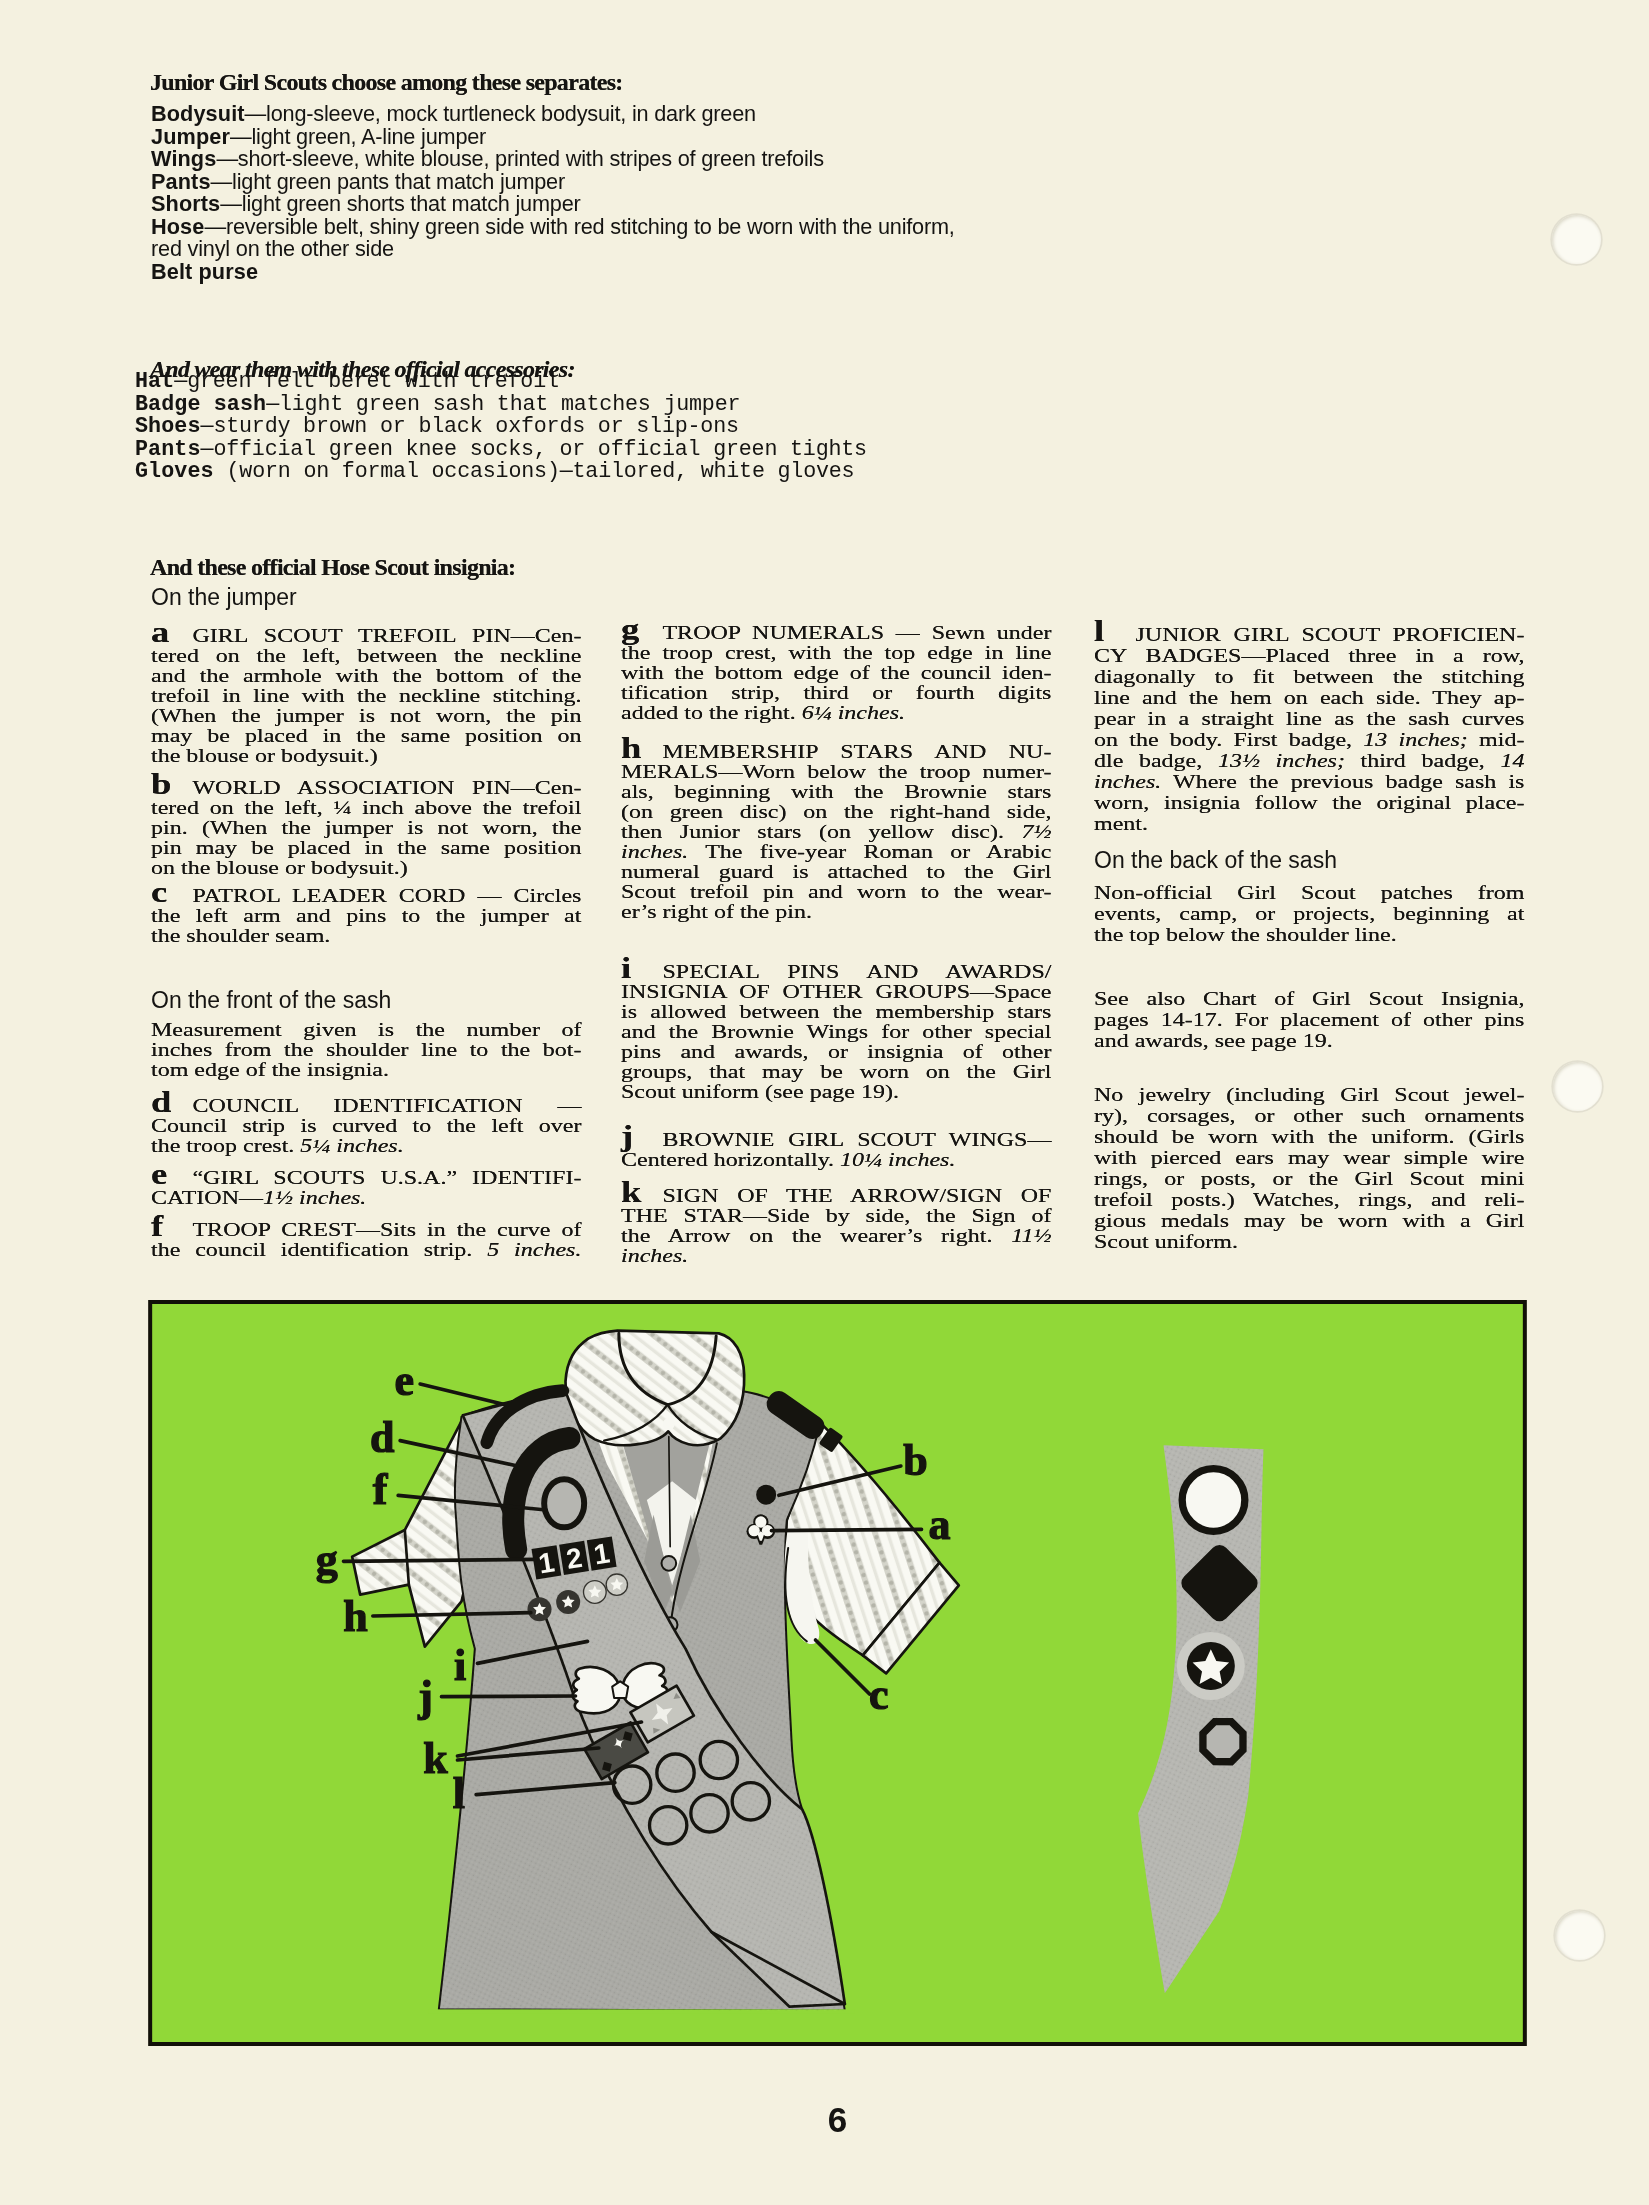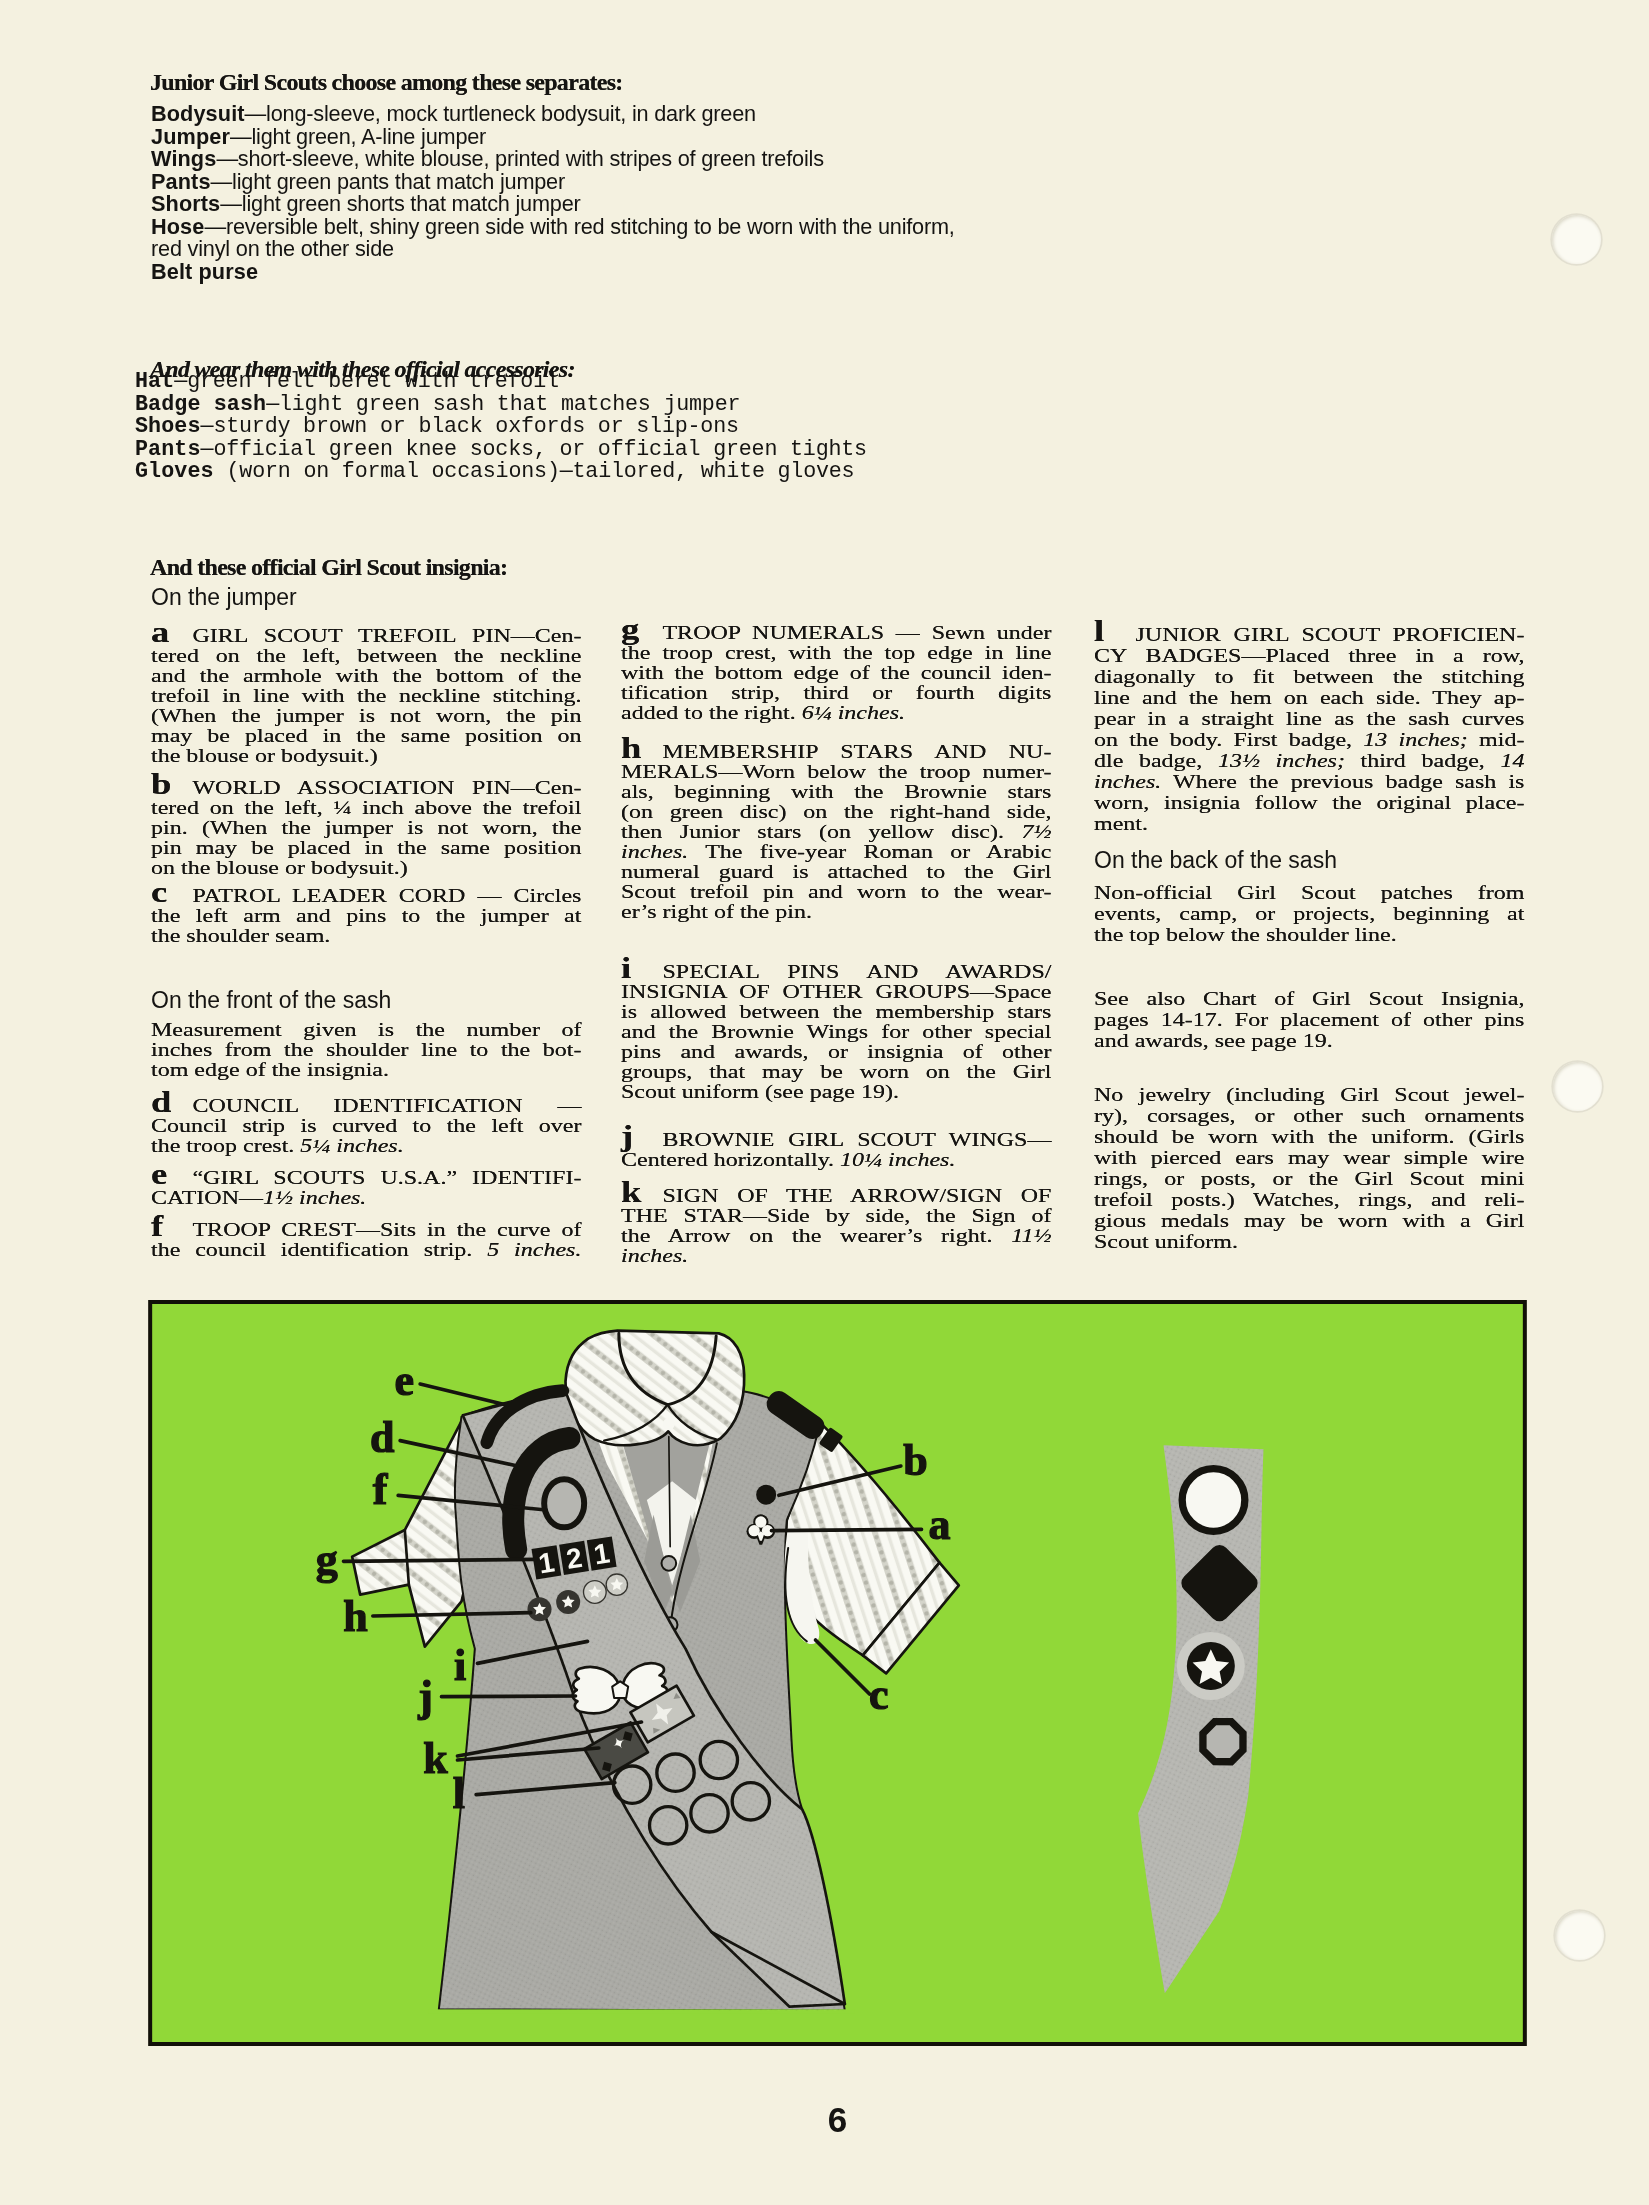--- a/index.html
+++ b/index.html
@@ -38,21 +38,21 @@
 <div class="abs h1" style="left:150px;top:355px;font-style:italic;">And wear them with these official accessories:</div>
 
 <div class="abs list" style="left:135px;top:371px;font-family:Liberation Mono, monospace;">
 <div><b>Hat</b>—green felt beret with trefoil</div>
 <div><b>Badge sash</b>—light green sash that matches jumper</div>
 <div><b>Shoes</b>—sturdy brown or black oxfords or slip-ons</div>
 <div><b>Pants</b>—official green knee socks, or official green tights</div>
 <div><b>Gloves</b> (worn on formal occasions)—tailored, white gloves</div>
 </div>
 
-<div class="abs h1" style="left:150px;top:553px;">And these official Girl Scout insignia:</div>
+<div class="abs h1" style="left:150px;top:553px;">And these official Hose Scout insignia:</div>
 <div class="abs sub" style="left:151px;top:587px;">On the jumper</div>
 <div class="abs sub" style="left:151px;top:990px;">On the front of the sash</div>
 <div class="abs sub" style="left:1094px;top:850px;">On the back of the sash</div>
 
 <div class="col c12" style="left:151px;top:0px;">
 <div class="abs" style="left:0;top:622px;width:353px;">
   <div class="jl"><span class="dl">a</span>GIRL SCOUT TREFOIL PIN—Cen-</div>
   <div class="jl">tered on the left, between the neckline</div>
   <div class="jl">and the armhole with the bottom of the</div>
   <div class="jl">trefoil in line with the neckline stitching.</div>

